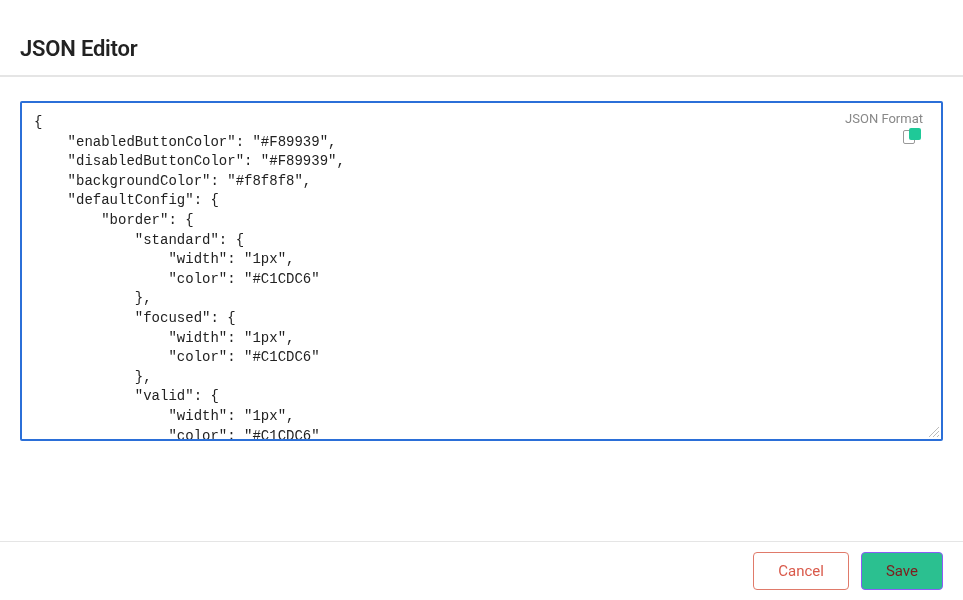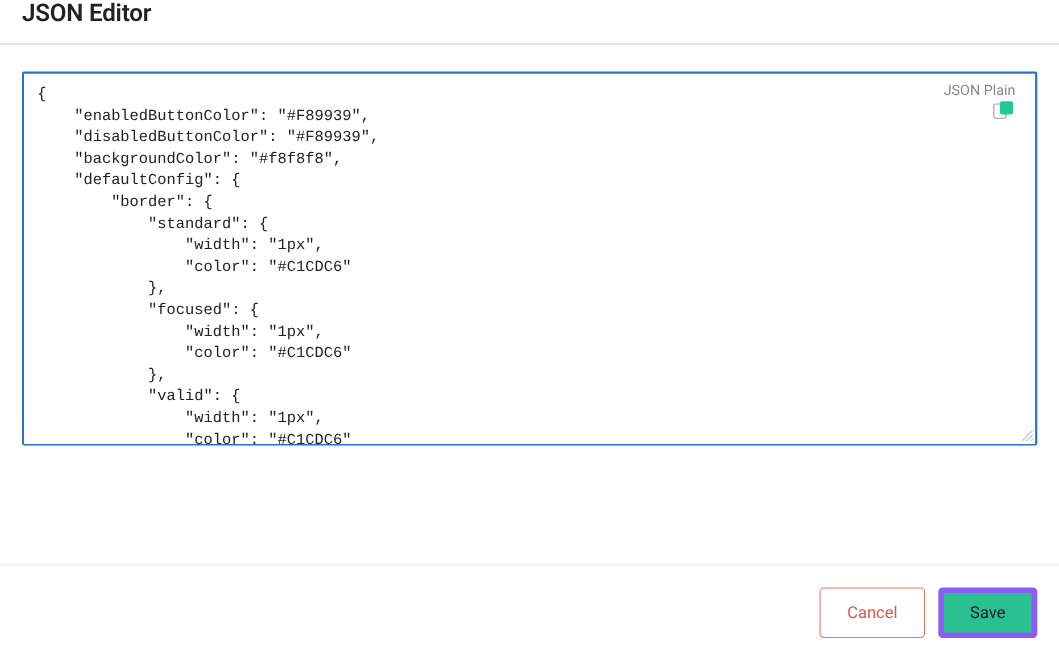--- a/index.html
+++ b/index.html
@@ -8,21 +8,21 @@
       padding: 0;
     }
     body {
       font-family: -apple-system, BlinkMacSystemFont, "Segoe UI", Roboto, "Helvetica Neue", Arial, sans-serif;
       background: #fff;
       width: 963px;
       height: 600px;
       overflow: hidden;
     }
     .header {
-      padding: 0 20px 14px 20px;
+      padding: 36px 20px 14px 20px;
       border-bottom: 1px solid #e5e5e5;
     }
     .header h1 {
       font-size: 22px;
       font-weight: 600;
       color: #222;
       letter-spacing: -0.2px;
     }
     .tabs {
       display: flex;
@@ -121,43 +121,43 @@
       height: 12px;
       background: #1fc998;
       border-radius: 2px;
     }
     .footer {
       position: absolute;
       bottom: 0;
       left: 0;
       right: 0;
       border-top: 1px solid #e5e5e5;
-      padding: 20px 20px;
+      padding: 10px 20px;
       display: flex;
       justify-content: flex-end;
       gap: 12px;
       background: #fff;
     }
     .btn {
       padding: 9px 24px;
       font-size: 15px;
       border-radius: 4px;
       cursor: pointer;
       border: 1px solid transparent;
       font-family: inherit;
     }
     .btn-cancel {
       background: #fff;
       border: 1px solid #e07a6a;
       color: #d9594a;
     }
     .btn-save {
       background: #2bc090;
-      color: #0f172a;
-      border: 5px solid #8b5cf6;
+      color: #7f1d1d;
+      border: 1px solid #8b5cf6;
     }
   </style>
 </head>
 <body>
 
 <div class="header">
   <h1>JSON Editor</h1>
 </div>
 
 <div class="tabs">
@@ -179,21 +179,21 @@
                 "width": "1px",
                 "color": "#C1CDC6"
             },
             "valid": {
                 "width": "1px",
                 "color": "#C1CDC6"
             },
             "invalid": {
                 "width": "2px"</textarea>
     <div class="format-block">
-      <span class="format-label">JSON Plain</span>
+      <span class="format-label">JSON Format</span>
       <span class="copy-icon-wrap">
         <span class="copy-back"></span>
         <span class="copy-front"></span>
       </span>
     </div>
     <svg class="resize-handle" viewBox="0 0 12 12">
       <line x1="2" y1="12" x2="12" y2="2" stroke="#bbb" stroke-width="1"></line>
       <line x1="6" y1="12" x2="12" y2="6" stroke="#bbb" stroke-width="1"></line>
       <line x1="10" y1="12" x2="12" y2="10" stroke="#bbb" stroke-width="1"></line>
     </svg>

